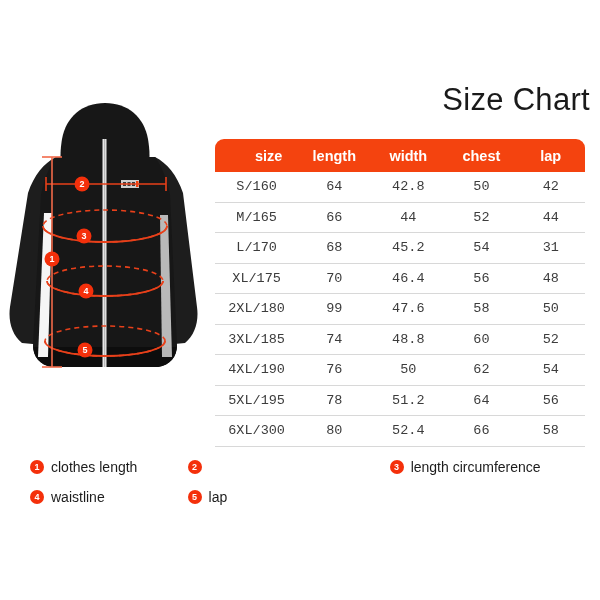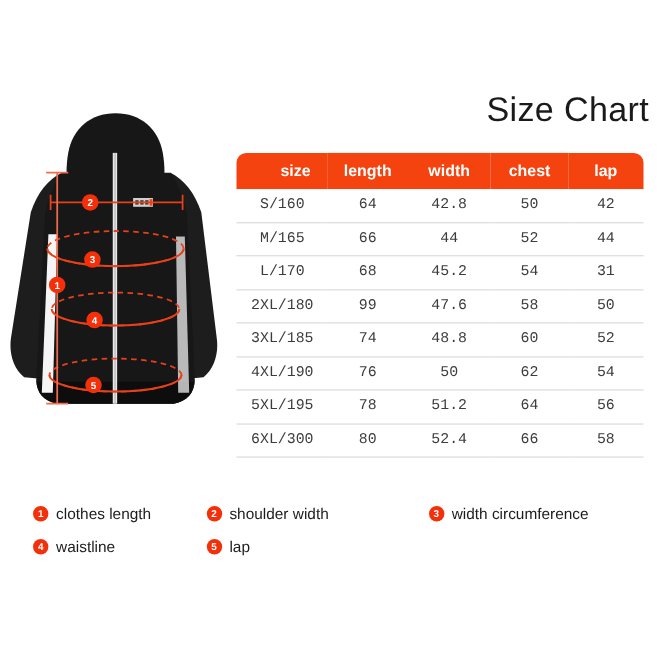--- a/index.html
+++ b/index.html
@@ -264,20 +264,27 @@
       <td>44</td>
     </tr>
     <tr>
       <td>L/170</td>
       <td>68</td>
       <td>45.2</td>
       <td>54</td>
       <td>31</td>
     </tr>
     <tr>
+      <td>XL/175</td>
+      <td>70</td>
+      <td>46.4</td>
+      <td>56</td>
+      <td>48</td>
+    </tr>
+    <tr>
       <td>2XL/180</td>
       <td>99</td>
       <td>47.6</td>
       <td>58</td>
       <td>50</td>
     </tr>
     <tr>
       <td>3XL/185</td>
       <td>74</td>
       <td>48.8</td>
@@ -309,25 +316,24 @@
 </table>
 
 <div id="legend">
   <div class="legend-row">
     <div class="legend-item col1">
       <span class="legend-marker">1</span>
       <span class="legend-label">clothes length</span>
     </div>
     <div class="legend-item col2">
       <span class="legend-marker">2</span>
-      <span class="legend-label">shoulder width</span>
     </div>
     <div class="legend-item col3">
       <span class="legend-marker">3</span>
-      <span class="legend-label">width circumference</span>
+      <span class="legend-label">length circumference</span>
     </div>
   </div>
   <div class="legend-row">
     <div class="legend-item col1">
       <span class="legend-marker">4</span>
       <span class="legend-label">waistline</span>
     </div>
     <div class="legend-item col2">
       <span class="legend-marker">5</span>
       <span class="legend-label">lap</span>

